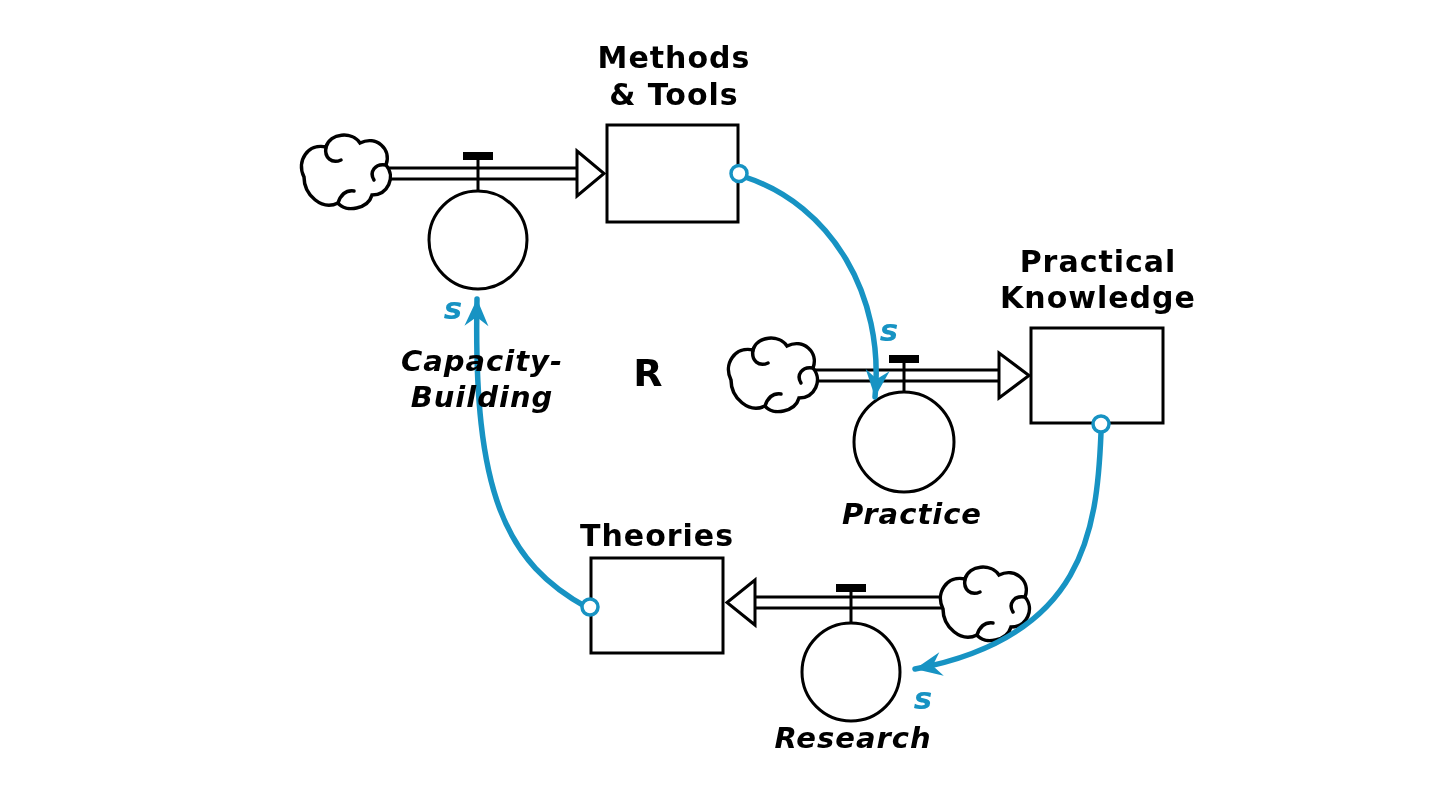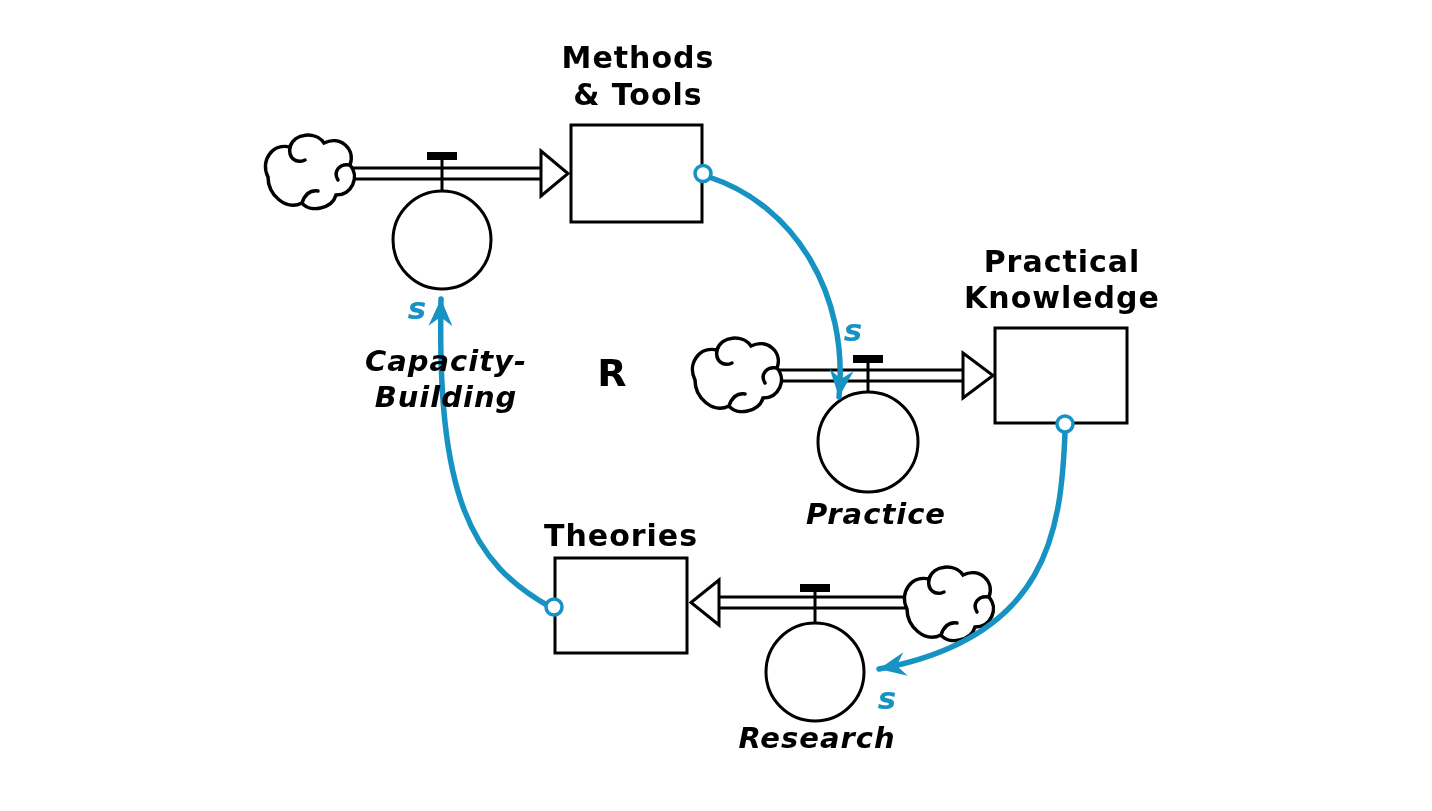--- a/index.html
+++ b/index.html
@@ -7,20 +7,21 @@
     padding: 0;
     background: #ffffff;
   }
   .stage {
     position: relative;
     width: 1308px;
     height: 811px;
     background: #ffffff;
     overflow: hidden;
     font-family: "DejaVu Sans", sans-serif;
+    padding-left: 36px;
   }
   svg { display: block; }
   .stock-label {
     font-family: "DejaVu Sans", sans-serif;
     font-size: 30px;
     font-weight: bold;
     fill: #000000;
     letter-spacing: 1px;
     text-anchor: middle;
   }

